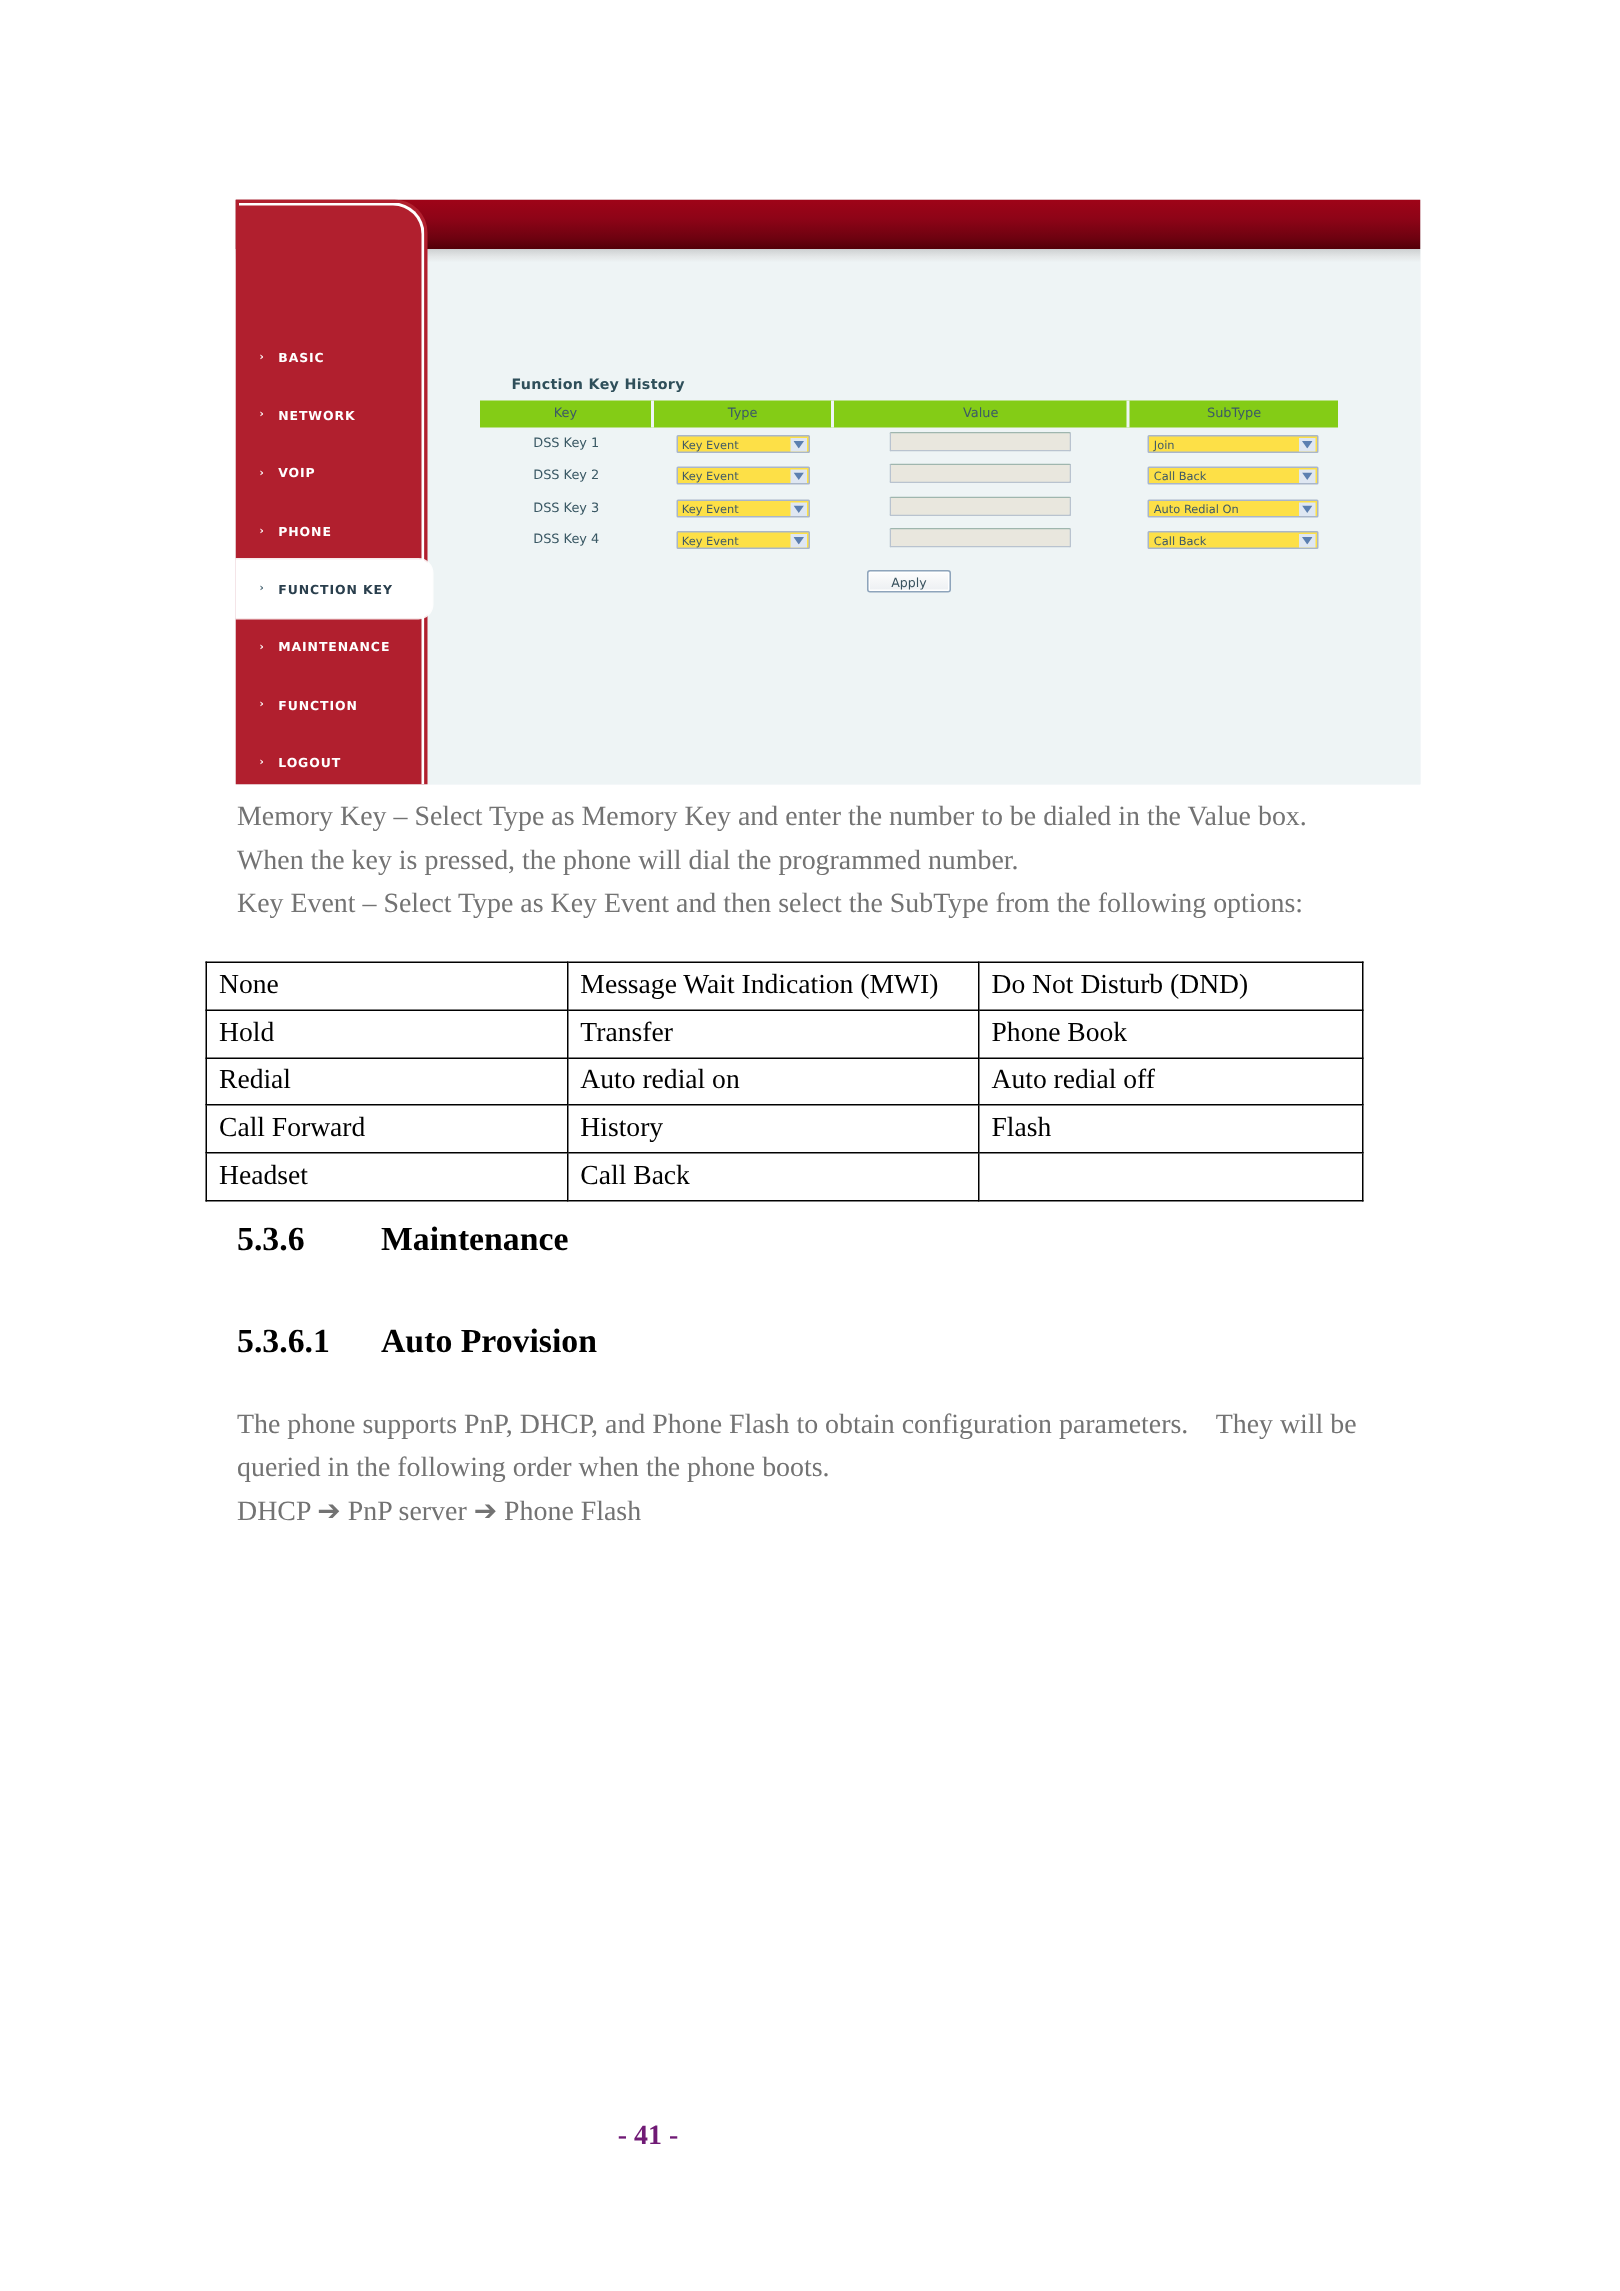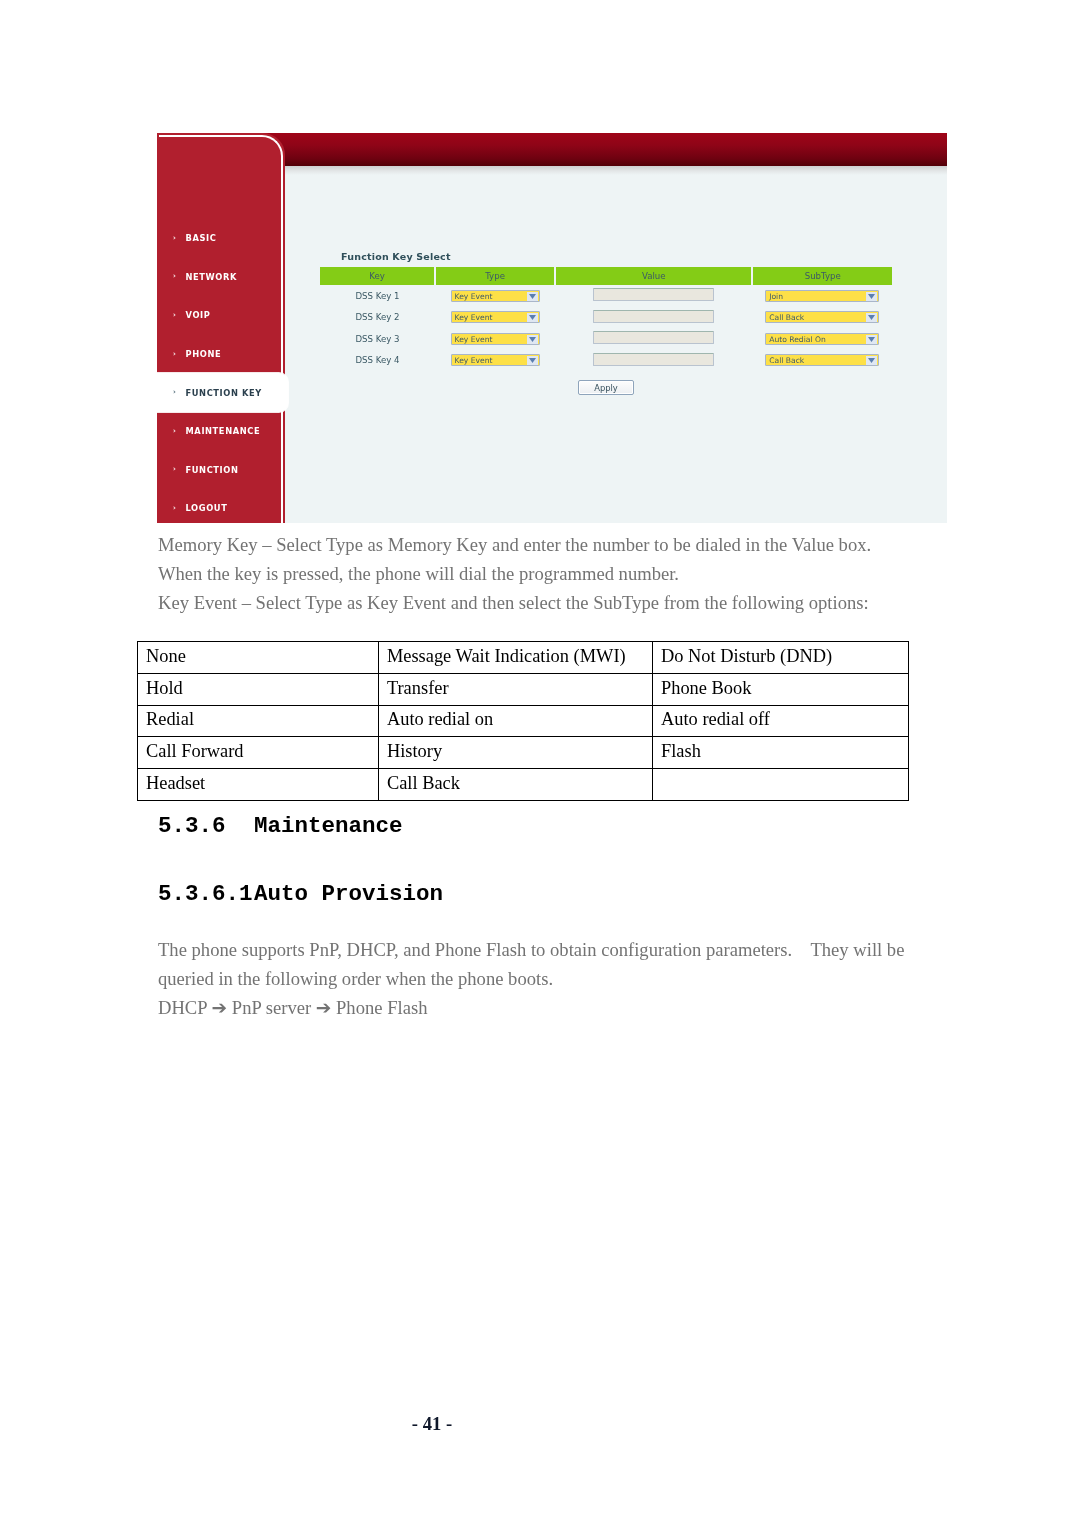--- a/index.html
+++ b/index.html
@@ -257,21 +257,21 @@
     line-height: 1.05;
   }
   .opt-c1 { width: 240px; }
   .opt-c2 { width: 275px; }
   .opt-c3 { width: 257px; }
 
   h2.sec {
     position: absolute;
     left: 158px;
     margin: 0;
-    font-family: Liberation Mono, monospace;
+    font-family: Liberation Serif, serif;
     font-weight: bold;
     font-size: 22.5px;
     color: #000000;
     letter-spacing: 0;
   }
   #h-maintenance { top: 813px; }
   #h-autoprov    { top: 881px; }
   h2.sec .num { display: inline-block; min-width: 96px; }
 
   #para-autoprov { top: 935px; }
@@ -279,21 +279,21 @@
 
   .footer {
     position: absolute;
     left: 0;
     top: 1413px;
     width: 864px;
     text-align: center;
     font-family: "Liberation Serif", "DejaVu Serif", serif;
     font-size: 18.6px;
     font-weight: bold;
-    color: #0f172a;
+    color: #701a75;
   }
 </style>
 </head>
 <body>
 
 <div class="page">
 
   <div class="webui">
 
     <div class="webui-topbar"></div>
@@ -340,21 +340,21 @@
         <div class="sidebar-item">
           <span class="chev">›</span>
           <span>LOGOUT</span>
         </div>
 
       </div>
     </div>
 
     <div class="content">
 
-      <div class="panel-title">Function Key Select</div>
+      <div class="panel-title">Function Key History</div>
 
       <table class="fk">
         <thead>
           <tr>
             <th class="col-key">Key</th>
             <th class="col-type">Type</th>
             <th class="col-value">Value</th>
             <th class="col-sub">SubType</th>
           </tr>
         </thead>

